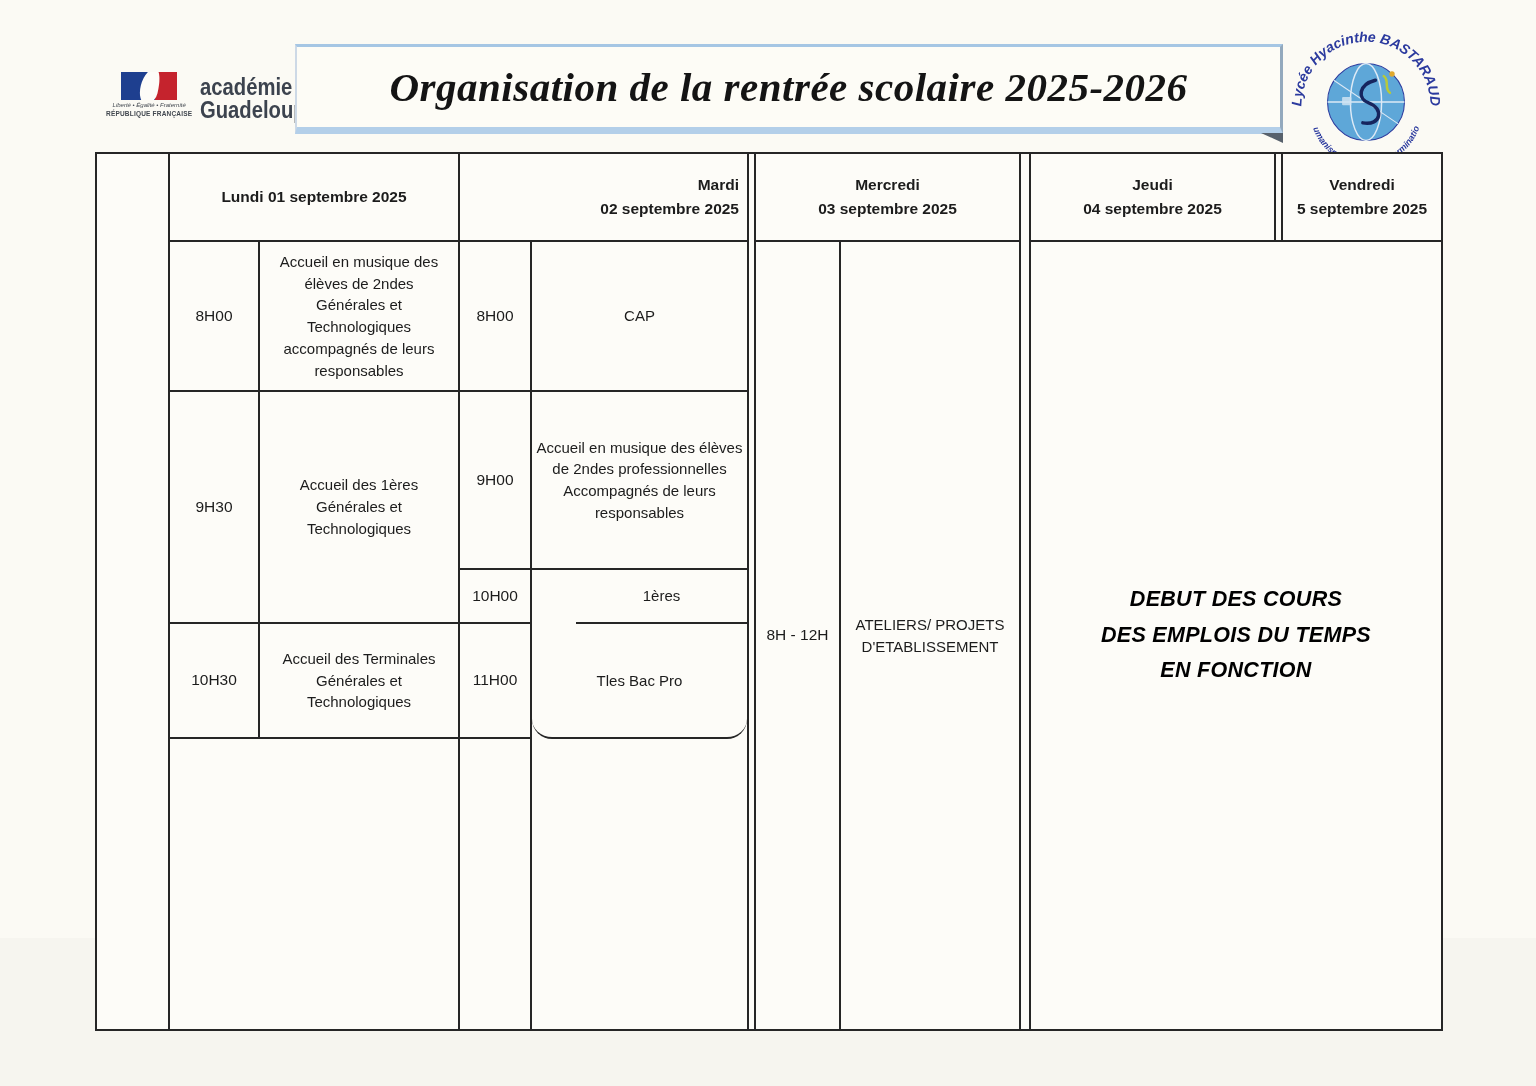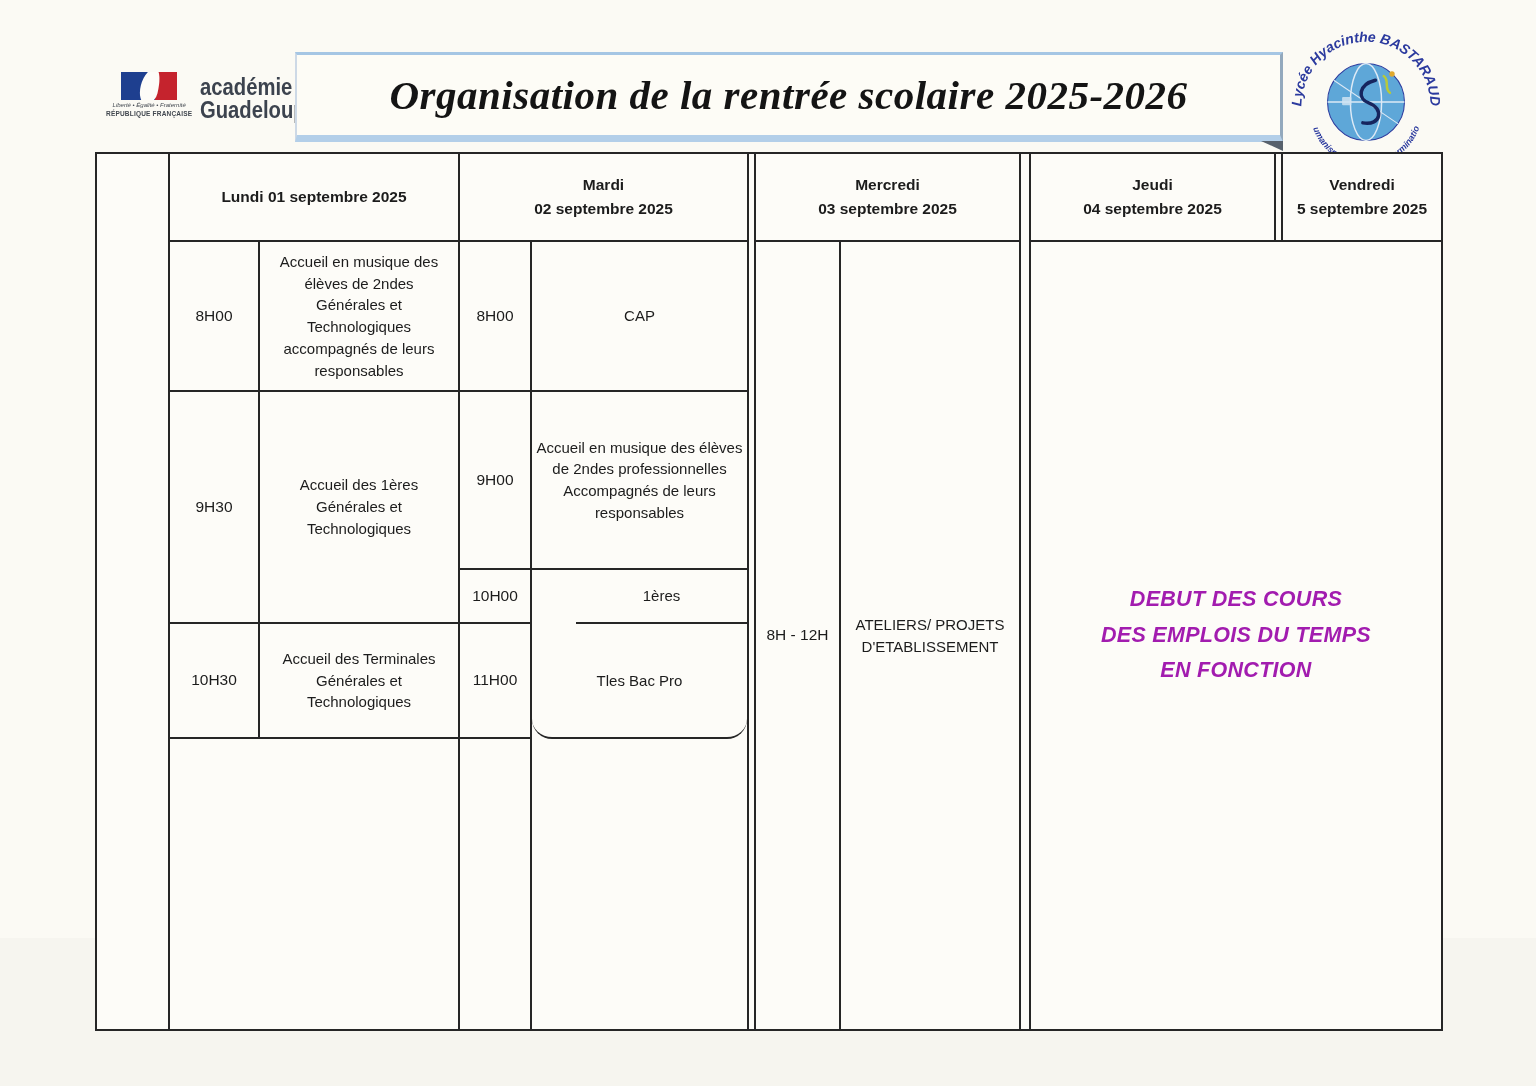--- a/index.html
+++ b/index.html
@@ -28,21 +28,21 @@
   .academy-name { margin-left:8px; margin-top:4px; display:flex; flex-direction:column;
     color:#3c434e; font-weight:bold; line-height:.98; transform:scaleX(.88); transform-origin:left; }
   .academy-name .an1 { font-size:23px; }
   .academy-name .an2 { font-size:23px; }
   .academy-badge { margin-left:-6px; margin-top:-6px; width:60px; height:60px; border-radius:50%;
     border:5px solid #5061a5; color:#5061a5; display:flex; align-items:center; justify-content:center;
     font-family:"Liberation Serif", serif; font-weight:bold; font-size:36px; background:transparent; }
 
   
   .title-box {
-    position:absolute; left:295px; top:52px; width:988px; height:90px;
+    position:absolute; left:295px; top:44px; width:988px; height:90px;
     background:#fdfcf6;
     border-top:3px solid #a5c6e4;
     border-bottom:7px solid #b3cfe9;
     border-left:2px solid #cdd9e6;
     border-right:3px solid #93a9bd;
     display:flex; align-items:center; justify-content:center;
   }
   .title-box::after { content:""; position:absolute; right:-3px; bottom:-16px;
     border-left:22px solid transparent; border-top:10px solid #57616c; }
   .title-text {
@@ -73,21 +73,21 @@
        text-align:center; padding:4px 8px; line-height:1.45; }
   .no-r { border-right:none; }
   .no-b { border-bottom:none; }
   .chan { border-left:2px solid #262626; border-right:2px solid #262626; }
   .chan-b { border-bottom:2px solid #262626; }
   .day { font-weight:bold; font-size:15.5px; line-height:1.55; }
   .time { font-size:15.5px; }
   .act { font-size:15px; }
   .act-tight { padding:4px 4px; }
   .notice { font-weight:bold; font-style:italic; font-size:21.5px; line-height:1.65;
-    color:#a21caf; letter-spacing:.3px; }
+    color:#000000; letter-spacing:.3px; }
 </style>
 </head>
 <body>
 
 <div class="sheet">
 
   <div class="academy">
     <div class="flag-wrap">
       <div class="flag">
         <div class="flag-blue"></div>
@@ -138,21 +138,21 @@
   <div class="dot" style="left:146px; top:925px;"></div>
   <div class="dot" style="left:676px; top:842px; opacity:.35;"></div>
 
   <div class="grid">
 
     <div class="c no-b" style="grid-area:1/1/7/2;"></div>
 
     <div class="c day" style="grid-area:1/2/2/4;">
       <span>Lundi  01 septembre 2025</span>
     </div>
-    <div class="c day no-r" style="grid-area:1/4/2/6;">
+    <div class="c day no-r" style="grid-area:1/4/2/6;align-items:flex-end;">
       <span>Mardi</span>
       <span>02 septembre 2025</span>
     </div>
     <div class="chan" style="grid-area:1/6/7/7;"></div>
     <div class="c day no-r" style="grid-area:1/7/2/9;">
       <span>Mercredi</span>
       <span>03 septembre 2025</span>
     </div>
     <div class="chan" style="grid-area:1/9/7/10;"></div>
     <div class="c day no-r" style="grid-area:1/10/2/11;">

